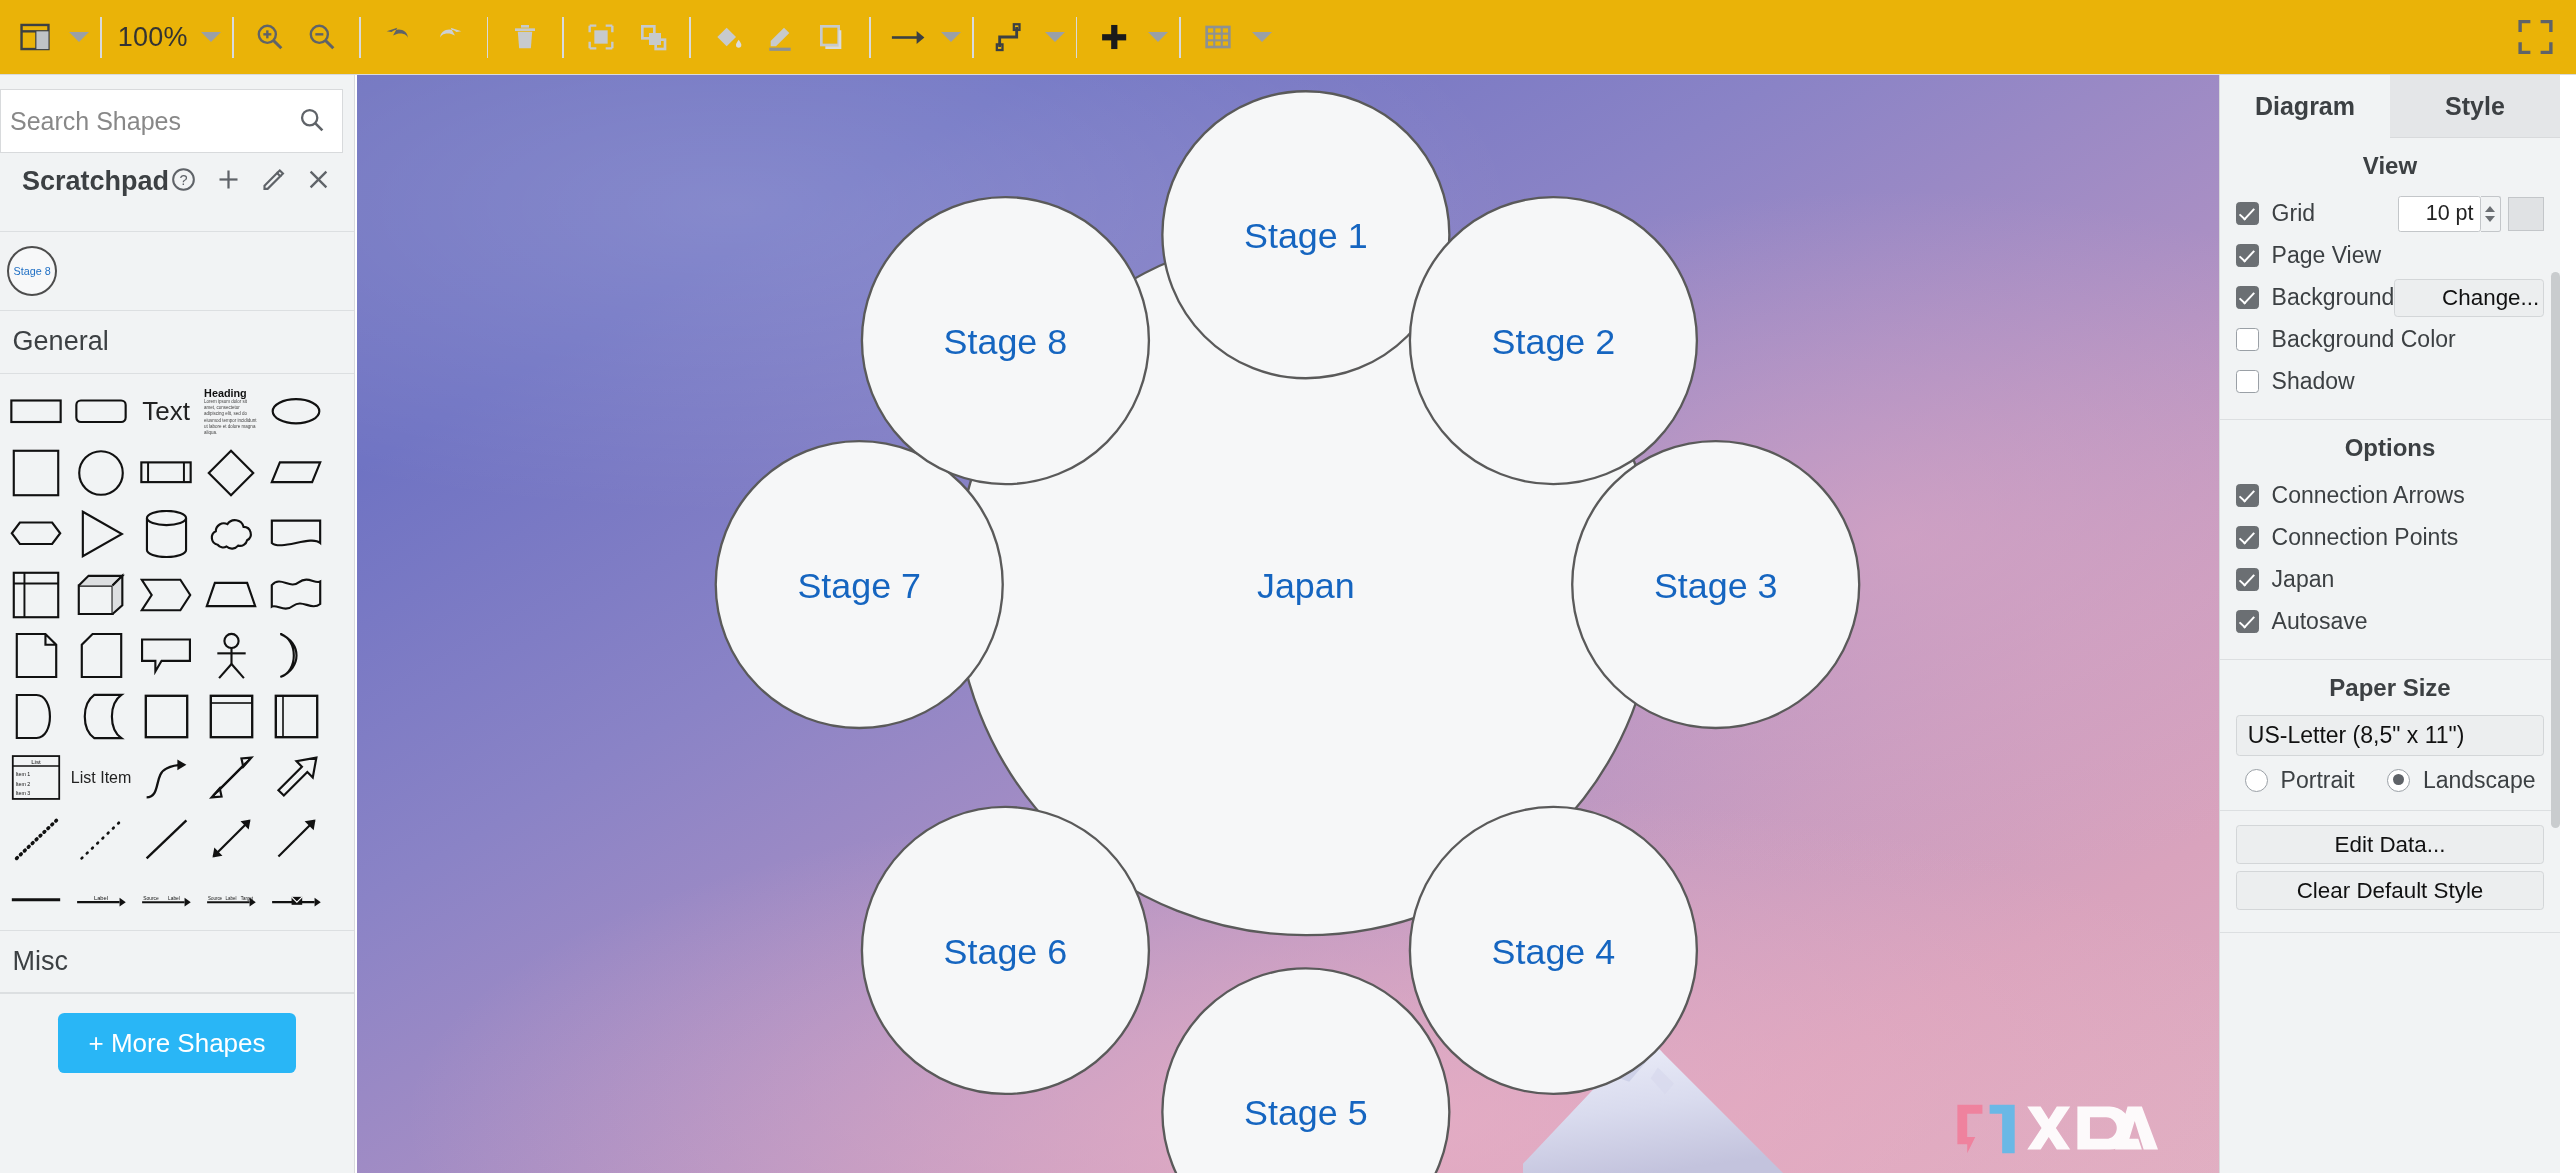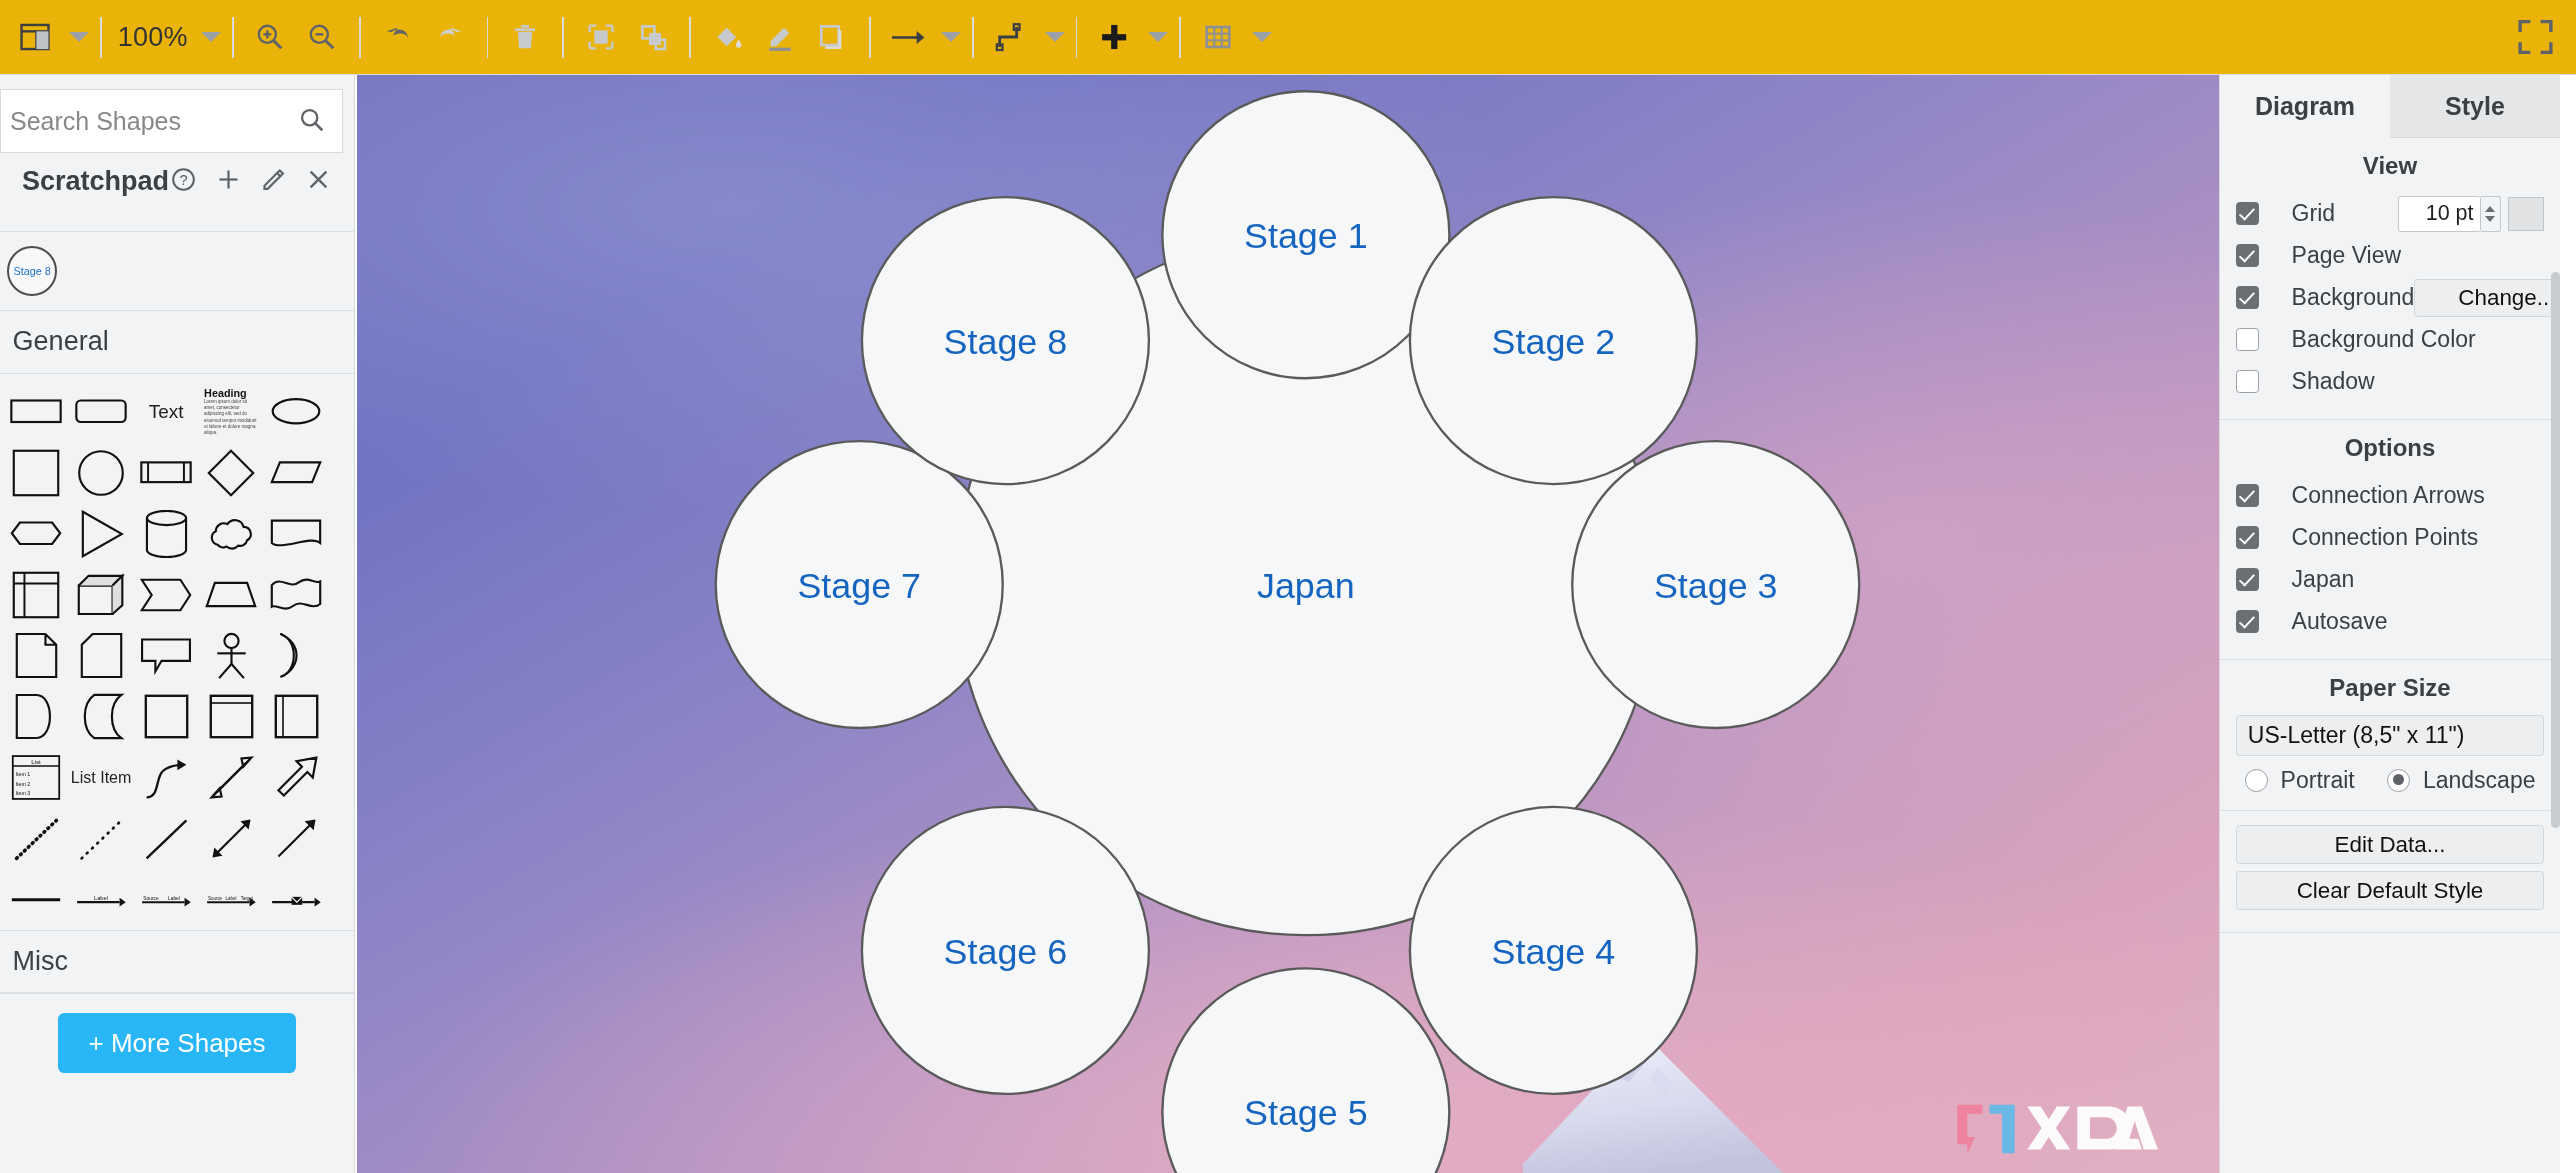--- a/index.html
+++ b/index.html
@@ -237,21 +237,21 @@
   }
   .cbx.checked::after {
     content: "";
     position: absolute;
     left: 6.3px; top: 1.8px;
     width: 6.3px; height: 12.6px;
     border: solid #fff;
     border-width: 0 2.7px 2.7px 0;
     transform: rotate(43deg);
   }
-  .rp-row .lbl { white-space: nowrap; margin-left: 20px; }
+  .rp-row .lbl { white-space: nowrap; }
   .spacer { flex: 1; }
   .grid-size-box {
     width: 83px; height: 36px;
     background: #fff;
     border: 0.9px solid #c3c6c9;
     border-radius: 2.7px;
     font-size: 21.5px; color: #222;
     display: flex; align-items: center; justify-content: flex-end;
     padding-right: 6.3px;
     cursor: text;
@@ -533,21 +533,21 @@
         <svg width="52" height="30.5" viewBox="0 0 58 34">
             <rect x="1.5" y="5" width="55" height="24" fill="none" stroke="#111" stroke-width="2.4"></rect>
           </svg>
       </div>
       <div class="shape-cell">
         <svg width="52" height="30.5" viewBox="0 0 58 34">
             <rect x="1.5" y="5" width="55" height="24" rx="5" fill="none" stroke="#111" stroke-width="2.4"></rect>
           </svg>
       </div>
       <div class="shape-cell">
-        <span style="font-size:19px;color:#222;">Text</span>
+        <span style="font-size:26px;color:#222;">Text</span>
       </div>
       <div class="shape-cell">
         <div style="width:54px;">
           <div style="font-size:10.8px;font-weight:bold;color:#111;">Heading</div>
           <div style="font-size:4.5px;color:#444;line-height:6.3px;">Lorem ipsum dolor sit amet, consectetur adipiscing elit, sed do eiusmod tempor incididunt ut labore et dolore magna aliqua.</div>
         </div>
       </div>
       <div class="shape-cell">
         <svg width="52" height="30.5" viewBox="0 0 58 34">
             <ellipse cx="29" cy="17" rx="26" ry="13.5" fill="none" stroke="#111" stroke-width="2.4"></ellipse>

